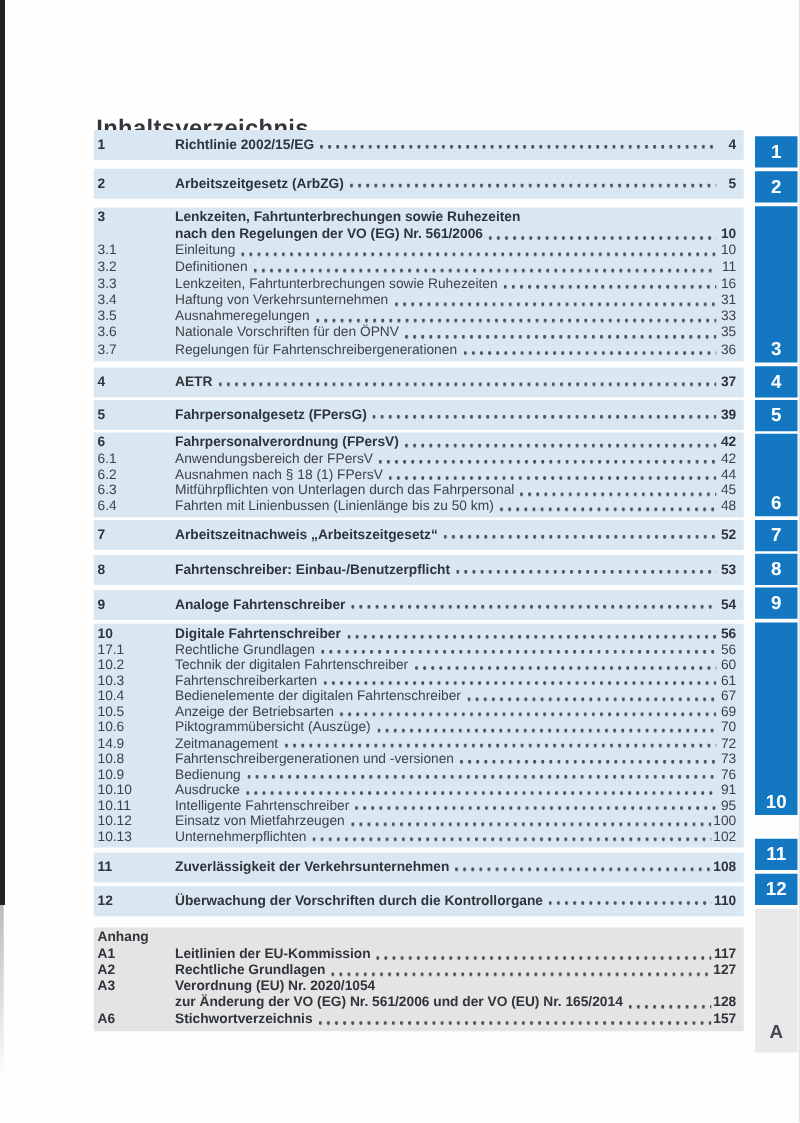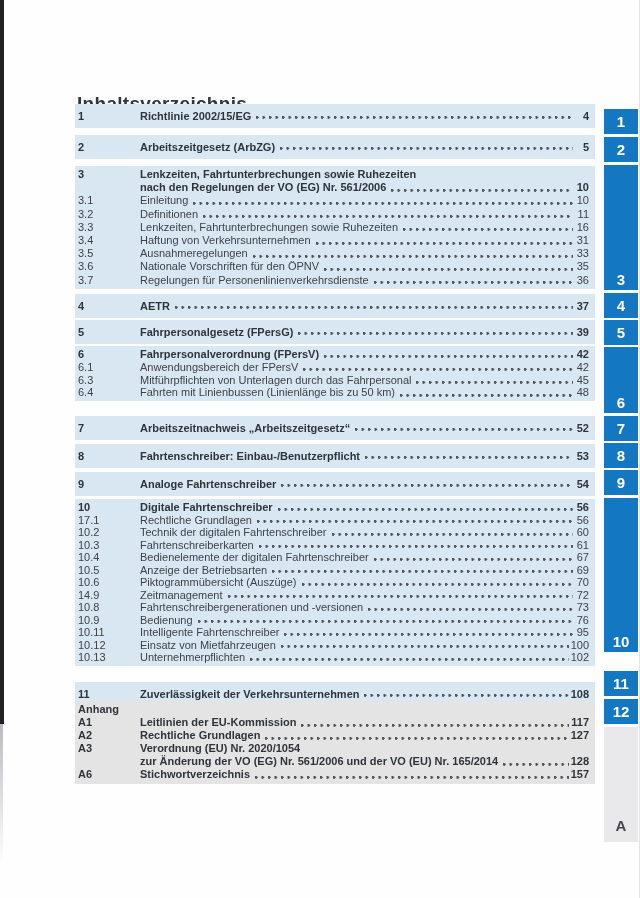--- a/index.html
+++ b/index.html
@@ -129,21 +129,21 @@
         <div class="line">
           <span class="num">3.6</span>
           <span class="lbl">Nationale Vorschriften für den ÖPNV</span>
           <span class="leader"></span>
           <span class="pagenum">35</span>
         </div>
       </div>
       <div class="row">
         <div class="line">
           <span class="num">3.7</span>
-          <span class="lbl">Regelungen für Personenlinienverkehrsdienste</span>
+          <span class="lbl">Regelungen für Fahrtenschreibergenerationen</span>
           <span class="leader"></span>
           <span class="pagenum">36</span>
         </div>
       </div>
     </div>
     <div class="block blue single" style="top: 294px;">
       <div class="row bold">
         <div class="line">
           <span class="num">4</span>
           <span class="lbl">AETR</span>
@@ -174,20 +174,28 @@
       <div class="row">
         <div class="line">
           <span class="num">6.1</span>
           <span class="lbl">Anwendungsbereich der FPersV</span>
           <span class="leader"></span>
           <span class="pagenum">42</span>
         </div>
       </div>
       <div class="row">
         <div class="line">
+          <span class="num">6.2</span>
+          <span class="lbl">Ausnahmen nach § 18 (1) FPersV</span>
+          <span class="leader"></span>
+          <span class="pagenum">44</span>
+        </div>
+      </div>
+      <div class="row">
+        <div class="line">
           <span class="num">6.3</span>
           <span class="lbl">Mitführpflichten von Unterlagen durch das Fahrpersonal</span>
           <span class="leader"></span>
           <span class="pagenum">45</span>
         </div>
       </div>
       <div class="row">
         <div class="line">
           <span class="num">6.4</span>
           <span class="lbl">Fahrten mit Linienbussen (Linienlänge bis zu 50 km)</span>
@@ -302,20 +310,28 @@
       <div class="row">
         <div class="line">
           <span class="num">10.9</span>
           <span class="lbl">Bedienung</span>
           <span class="leader"></span>
           <span class="pagenum">76</span>
         </div>
       </div>
       <div class="row">
         <div class="line">
+          <span class="num">10.10</span>
+          <span class="lbl">Ausdrucke</span>
+          <span class="leader"></span>
+          <span class="pagenum">91</span>
+        </div>
+      </div>
+      <div class="row">
+        <div class="line">
           <span class="num">10.11</span>
           <span class="lbl">Intelligente Fahrtenschreiber</span>
           <span class="leader"></span>
           <span class="pagenum">95</span>
         </div>
       </div>
       <div class="row">
         <div class="line">
           <span class="num">10.12</span>
           <span class="lbl">Einsatz von Mietfahrzeugen</span>
@@ -345,21 +361,21 @@
     <div class="block blue single" style="top: 709px;">
       <div class="row bold">
         <div class="line">
           <span class="num">12</span>
           <span class="lbl">Überwachung der Vorschriften durch die Kontrollorgane</span>
           <span class="leader"></span>
           <span class="pagenum">110</span>
         </div>
       </div>
     </div>
-    <div class="block gray" style="top: 701px; line-height: 13.1px;">
+    <div class="block gray" style="top: 742px; line-height: 13.1px;">
       <div class="line heading-line">Anhang</div>
       <div class="row bold">
         <div class="line">
           <span class="num">A1</span>
           <span class="lbl">Leitlinien der EU-Kommission</span>
           <span class="leader"></span>
           <span class="pagenum">117</span>
         </div>
       </div>
       <div class="row bold">

